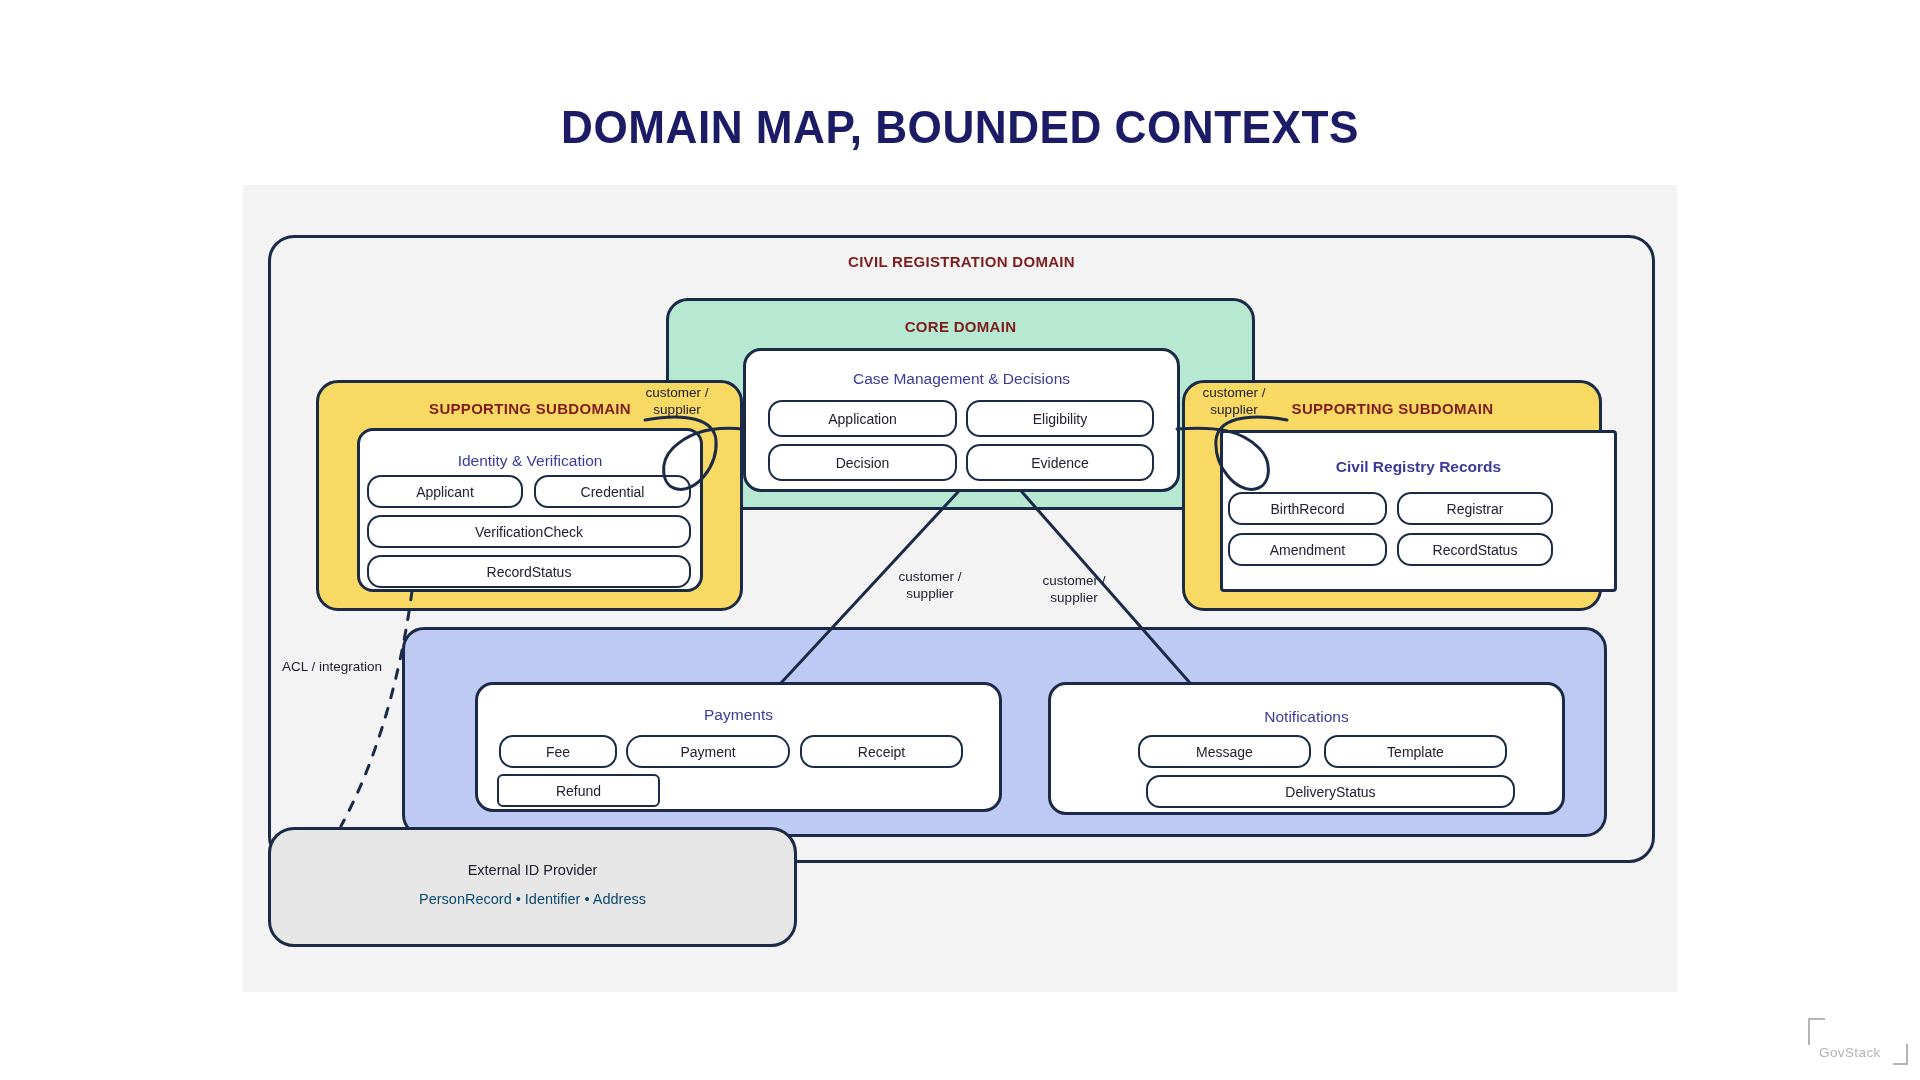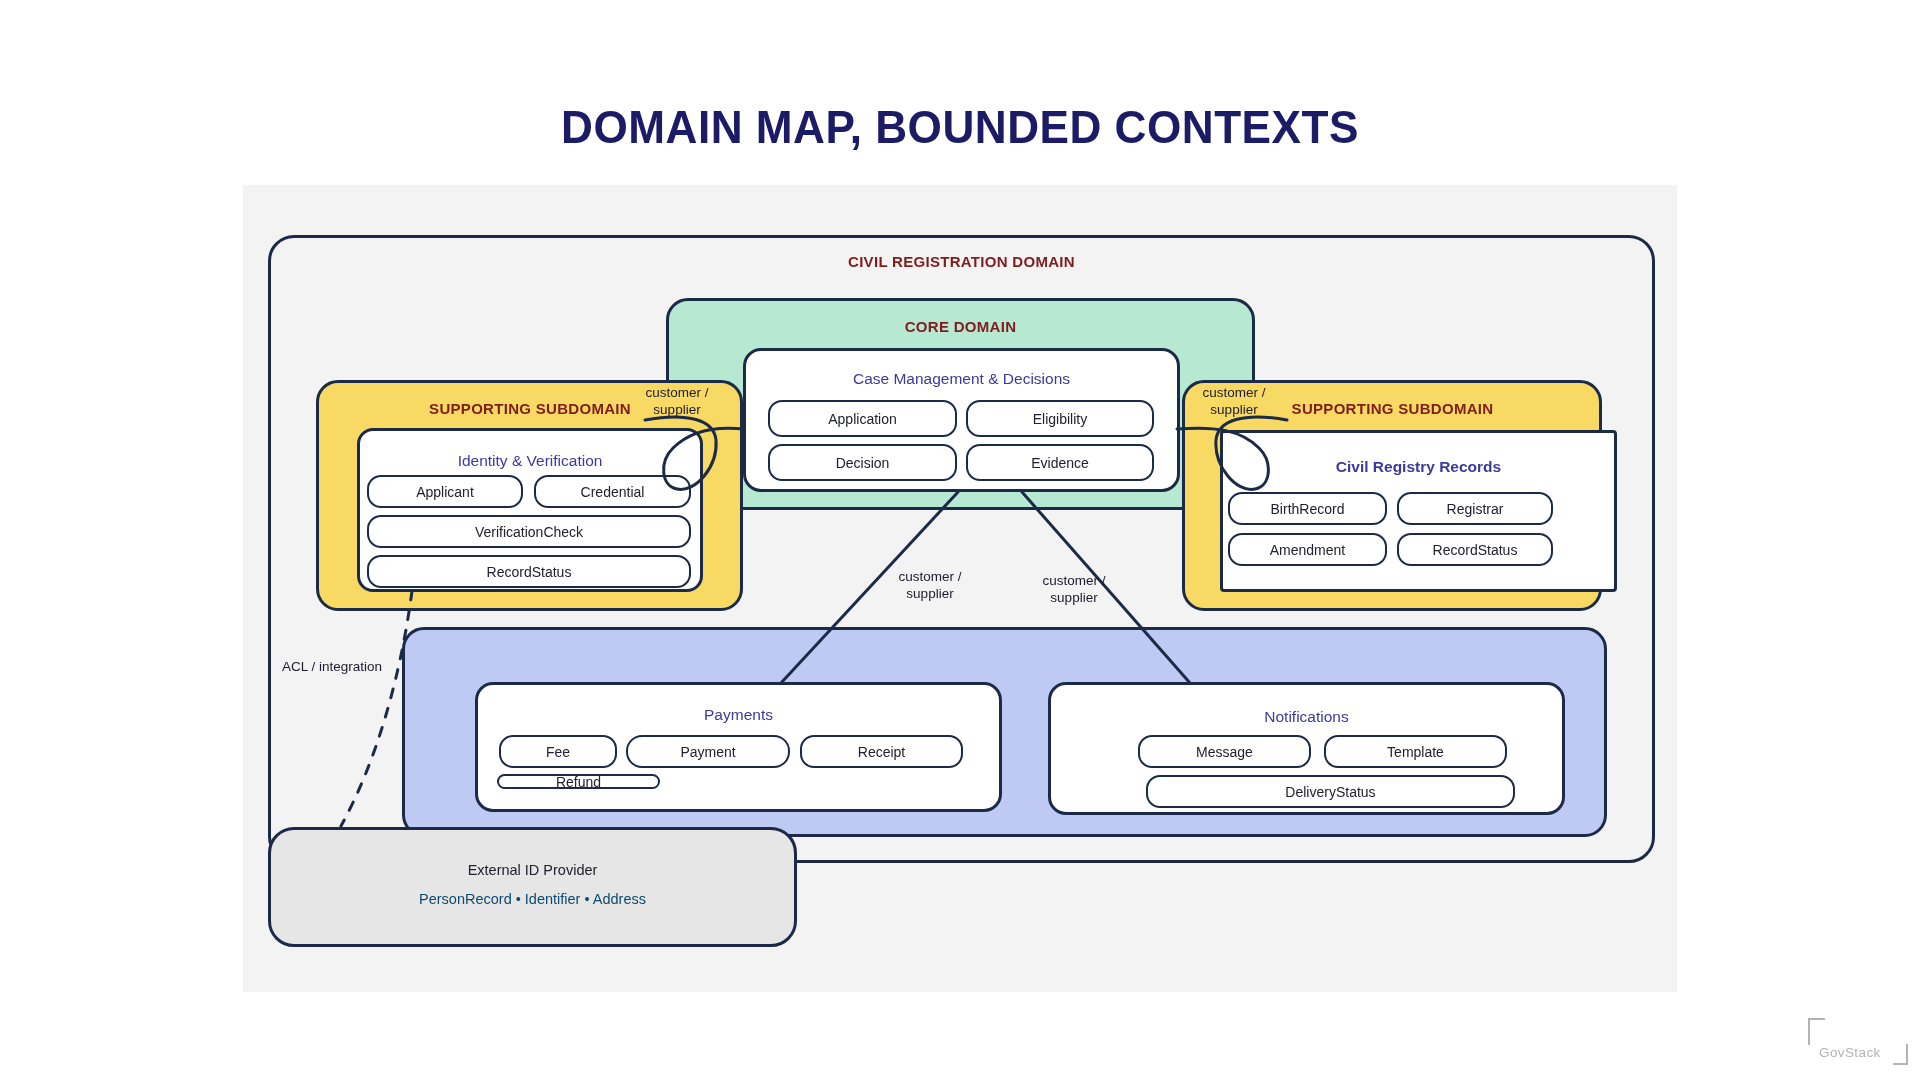--- a/index.html
+++ b/index.html
@@ -56,21 +56,21 @@
   .e-matchresult{ left:367px; top:555px; width:324px; height:33px; }
   
   .e-birthrecord{ left:1228px; top:492px; width:159px; height:33px; }
   .e-registrar{ left:1397px; top:492px; width:156px; height:33px; }
   .e-amendment{ left:1228px; top:533px; width:159px; height:33px; }
   .e-recordstatus{ left:1397px; top:533px; width:156px; height:33px; }
   
   .e-fee{ left:499px; top:735px; width:118px; height:33px; }
   .e-payment{ left:626px; top:735px; width:164px; height:33px;border-radius:16px; }
   .e-receipt{ left:800px; top:735px; width:163px; height:33px; }
-  .e-refund{ left:497px; top:774px; width:163px; height:15px; }
+  .e-refund{ left:497px; top:774px; width:163px; height:33px;border-radius:6px; }
   
   .e-message{ left:1138px; top:735px; width:173px; height:33px; }
   .e-template{ left:1324px; top:735px; width:183px; height:33px; }
   .e-delivery{ left:1138px; top:775px; width:369px; height:33px;margin-left:8px; }
 
   .ext-title{ position:absolute; left:268px; top:862px; width:529px; text-align:center; font-size:14.5px; color:#212130; }
   .ext-sub{ position:absolute; left:268px; top:891px; width:529px; text-align:center; font-size:14.5px; color:#0c4a6e; }
 
   .edge-label{ position:absolute; font-size:13.5px; color:#1c1c2e; text-align:center; line-height:17px; }
   .el-cs-lt{ left:631px; top:384px; width:92px; }

